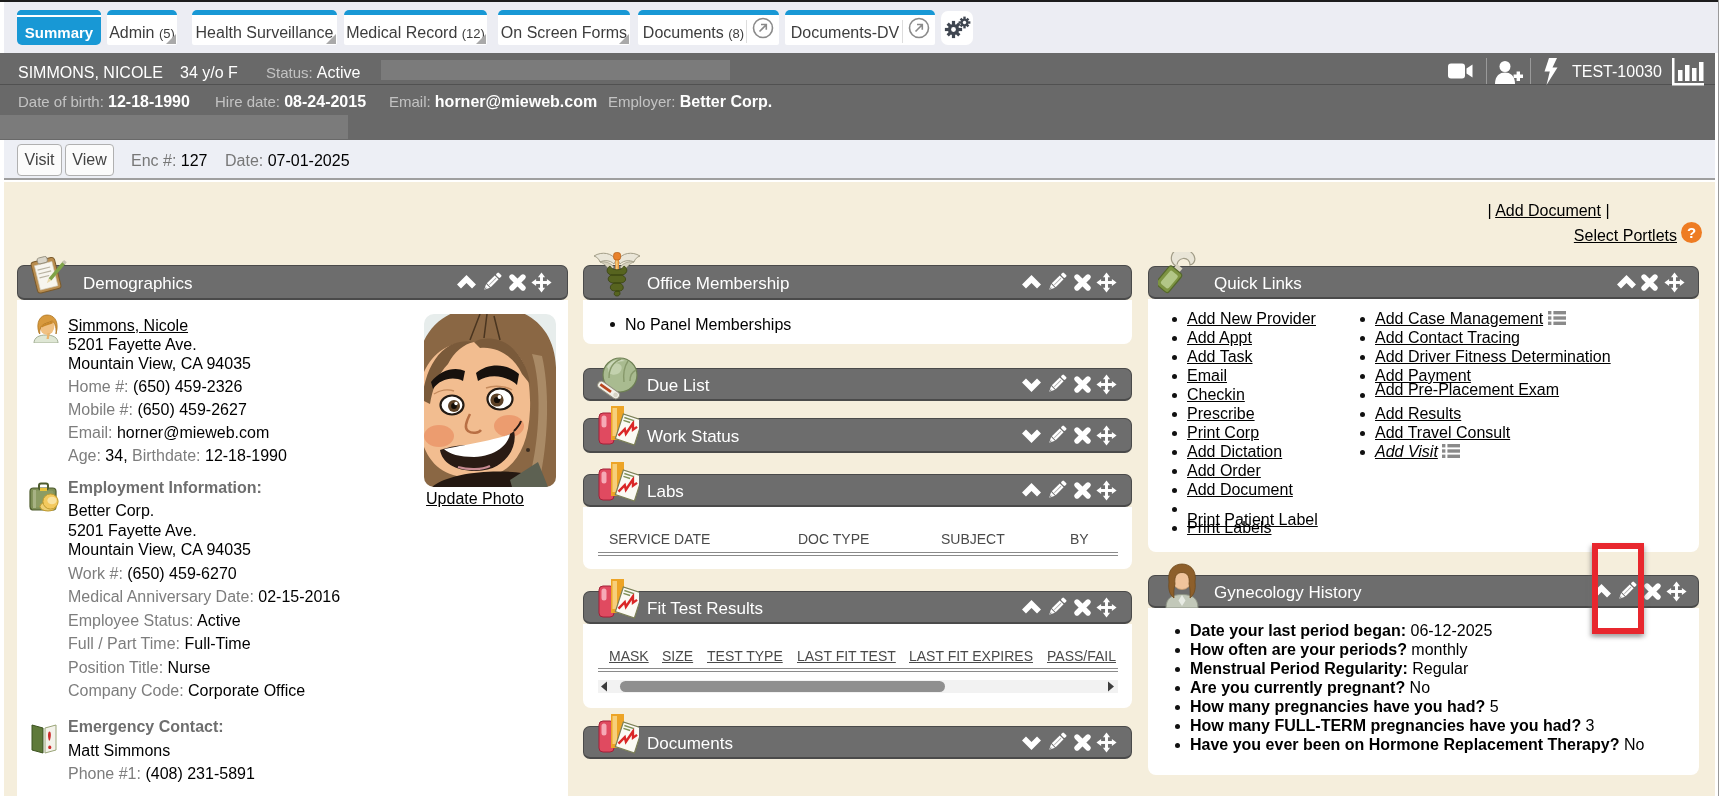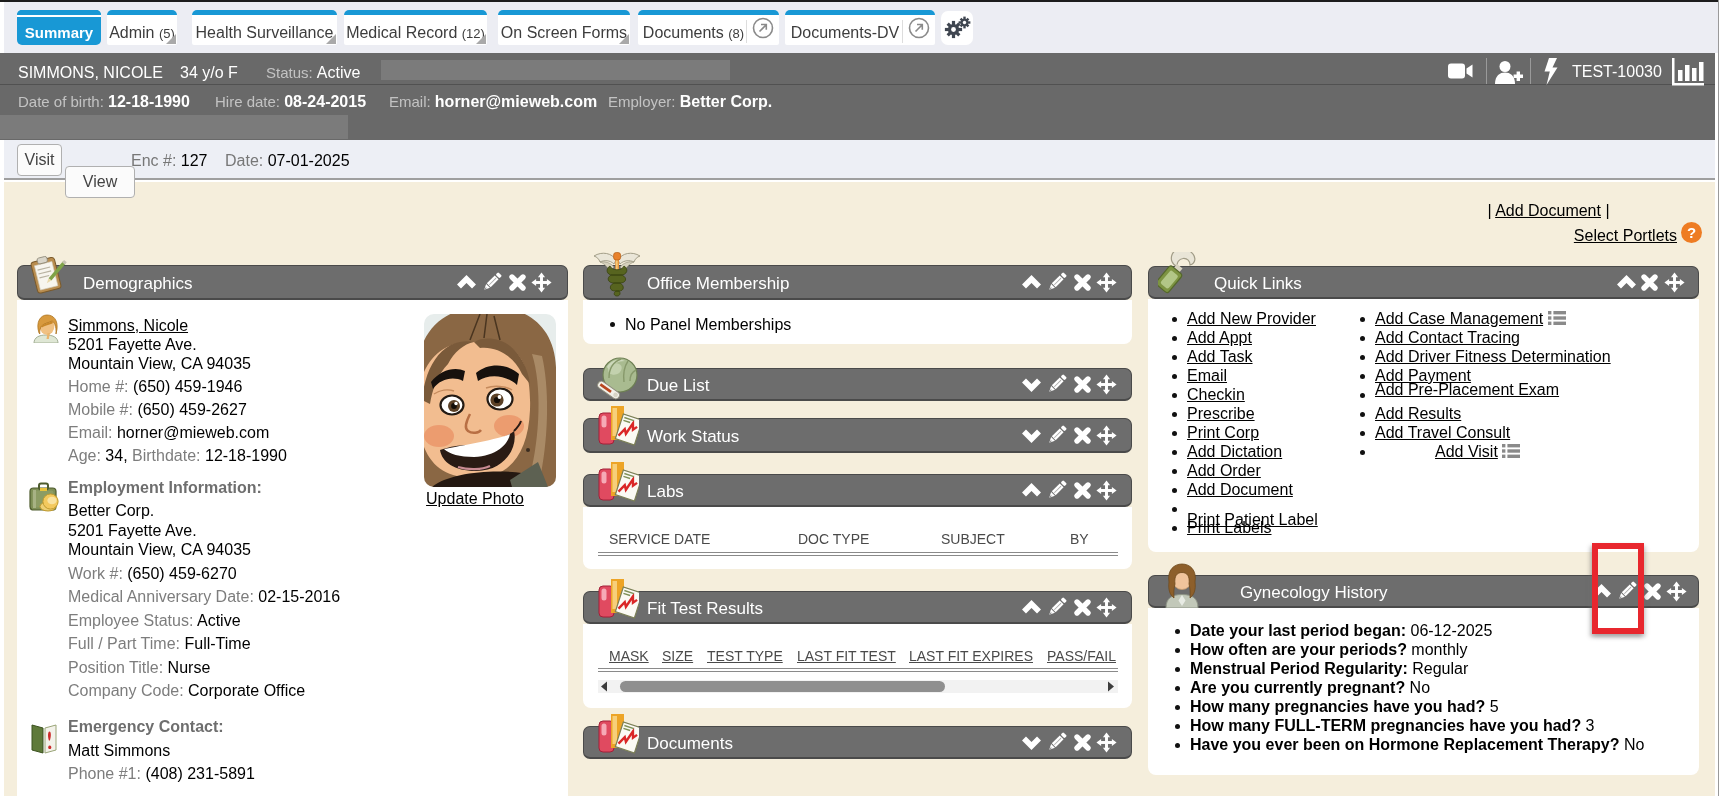--- a/index.html
+++ b/index.html
@@ -218,21 +218,21 @@
       <rect x="6" y="12" width="4.5" height="11"></rect>
       <rect x="13" y="7" width="4.5" height="16"></rect>
       <rect x="20" y="10" width="4.5" height="13"></rect>
       <rect x="27" y="4" width="4.5" height="19"></rect>
       <rect x="0" y="0" width="2.5" height="25"></rect>
       <rect x="0" y="25" width="32" height="2.5"></rect>
     </g>
   </svg>
 
 <div class="btn" style="left:17px; width:45px;">Visit</div>
-<div class="btn" style="left:65px; width:70px;margin-top:22px;">View</div>
+<div class="btn" style="left:65px; width:49px;">View</div>
 <div class="t" style="left:131px; top:152px; color:#777;">Enc #: <span style="color:#000;">127</span></div>
 <div class="t" style="left:225px; top:152px; color:#777;">Date: <span style="color:#000;">07-01-2025</span></div>
 
 <div class="t" style="left:1395px; top:202px; width:307px; text-align:center;">| <span class="lnk">Add Document</span> |</div>
 <div class="t" style="left:1395px; top:227px; width:282px; text-align:right;"><span class="lnk">Select Portlets</span></div>
 <svg class="ico" style="left:1681px; top:222px;" width="21" height="21" viewBox="0 0 21 21">
     <circle cx="10.5" cy="10.5" r="10.5" fill="#ee7c23"></circle>
     <text x="10.5" y="15.8" text-anchor="middle" font-size="15" font-weight="bold" fill="#fff" font-family="Liberation Sans, sans-serif">?</text>
   </svg>
 
@@ -269,21 +269,21 @@
 <svg class="ico" style="left:31px; top:313px;" width="30" height="30" viewBox="0 0 30 30">
     <path d="M3 30 C3 24.5 8 22 15 22 C22 22 27 24.5 27 30 Z" fill="#dfe7d5" stroke="#a4b096" stroke-width="1"></path>
     <ellipse cx="16" cy="12.5" rx="7.5" ry="9.5" fill="#f0c183"></ellipse>
     <path d="M16.5 20 L19 20 L17.8 26 L15.5 26 Z" fill="#eab56d"></path>
     <path d="M8 20 C4.5 9 9.5 2 16 2 C22.5 2 27 7 26 16 L25 21 C25.5 13 23.5 9 21 8 C19 9.5 13 10 10.5 13 C9 15.5 8.5 18 8.8 21 Z" fill="#d89a3e" stroke="#ad731f" stroke-width="0.8"></path>
     <path d="M10.5 13 C13 10.5 19 10 21 8 L22 10 C19 12 13 12.5 11.5 14.5 Z" fill="#c98828"></path>
   </svg>
 <div class="t" style="left:68px; top:317px;"><span class="lnk">Simmons, Nicole</span></div>
 <div class="t" style="left:68px; top:336px;">5201 Fayette Ave.</div>
 <div class="t" style="left:68px; top:355px;">Mountain View, CA 94035</div>
-<div class="t lab" style="left:68px; top:378px;">Home #: <span style="color:#000;">(650) 459-1946</span></div>
+<div class="t lab" style="left:68px; top:378px;">Home #: <span style="color:#000;">(650) 459-2326</span></div>
 <div class="t lab" style="left:68px; top:401px;">Mobile #: <span style="color:#000;">(650) 459-2627</span></div>
 <div class="t lab" style="left:68px; top:424px;">Email: <span style="color:#000;">horner@mieweb.com</span></div>
 <div class="t lab" style="left:68px; top:447px;">Age: <span style="color:#000;">34,</span> Birthdate: <span style="color:#000;">12-18-1990</span></div>
 <svg class="ico" style="left:29px; top:482px;" width="33" height="31" viewBox="0 0 33 31">
     <rect x="1" y="6" width="26" height="22" rx="3.5" fill="#7e8f56" stroke="#4e5c2e" stroke-width="1.2"></rect>
     <rect x="3.5" y="8.5" width="21" height="17" rx="2" fill="#8c9c64"></rect>
     <rect x="4" y="8" width="3" height="18" fill="#a7b284"></rect>
     <rect x="10" y="1.5" width="9" height="6" rx="2" fill="none" stroke="#4e5c2e" stroke-width="2"></rect>
     <rect x="11" y="6" width="7" height="3" fill="#e8c23c"></rect>
     <ellipse cx="19" cy="24.5" rx="8" ry="4.5" fill="#edcf74" stroke="#c09a2c" stroke-width="1"></ellipse>
@@ -555,26 +555,26 @@
 <div class="t" style="left:1375px; top:348px;"><span class="lnk">Add Driver Fitness Determination</span></div>
 <div class="bullet" style="left:1360px; top:374px;"></div>
 <div class="t" style="left:1375px; top:367px;"><span class="lnk">Add Payment</span></div>
 <div class="bullet" style="left:1360px; top:393px;"></div>
 <div class="t" style="left:1375px; top:381px;"><span class="lnk">Add Pre-Placement Exam</span></div>
 <div class="bullet" style="left:1360px; top:412px;"></div>
 <div class="t" style="left:1375px; top:405px;"><span class="lnk">Add Results</span></div>
 <div class="bullet" style="left:1360px; top:431px;"></div>
 <div class="t" style="left:1375px; top:424px;"><span class="lnk">Add Travel Consult</span></div>
 <div class="bullet" style="left:1360px; top:450px;"></div>
-<div class="t" style="left:1435px; top:443px;"><span class="lnk">Add Visit</span> <svg width="18" height="16" viewBox="0 0 18 16" style="vertical-align:-2px;">
+<div class="t" style="left:1375px; top:443px;font-style:italic;"><span class="lnk">Add Visit</span> <svg width="18" height="16" viewBox="0 0 18 16" style="vertical-align:-2px;">
       <use href="#s-list"></use>
     </svg></div>
 
 <div class="phead" style="left:1148px; top:575px; width:551px; height:33px;"></div>
-<div class="ptitle" style="left:1214px; top:583px;margin-left:26px;">Gynecology History</div>
+<div class="ptitle" style="left:1214px; top:583px;">Gynecology History</div>
 <svg class="ico" style="left:1591px; top:582px;" width="21" height="18">
     <use href="#s-chevup"></use>
   </svg>
 <svg class="ico" style="left:1617px; top:581px;" width="20" height="20">
     <use href="#s-pencil"></use>
   </svg>
 <svg class="ico" style="left:1643px; top:582px;" width="19" height="19">
     <use href="#s-x"></use>
   </svg>
 <svg class="ico" style="left:1666px; top:581px;" width="21" height="21">

